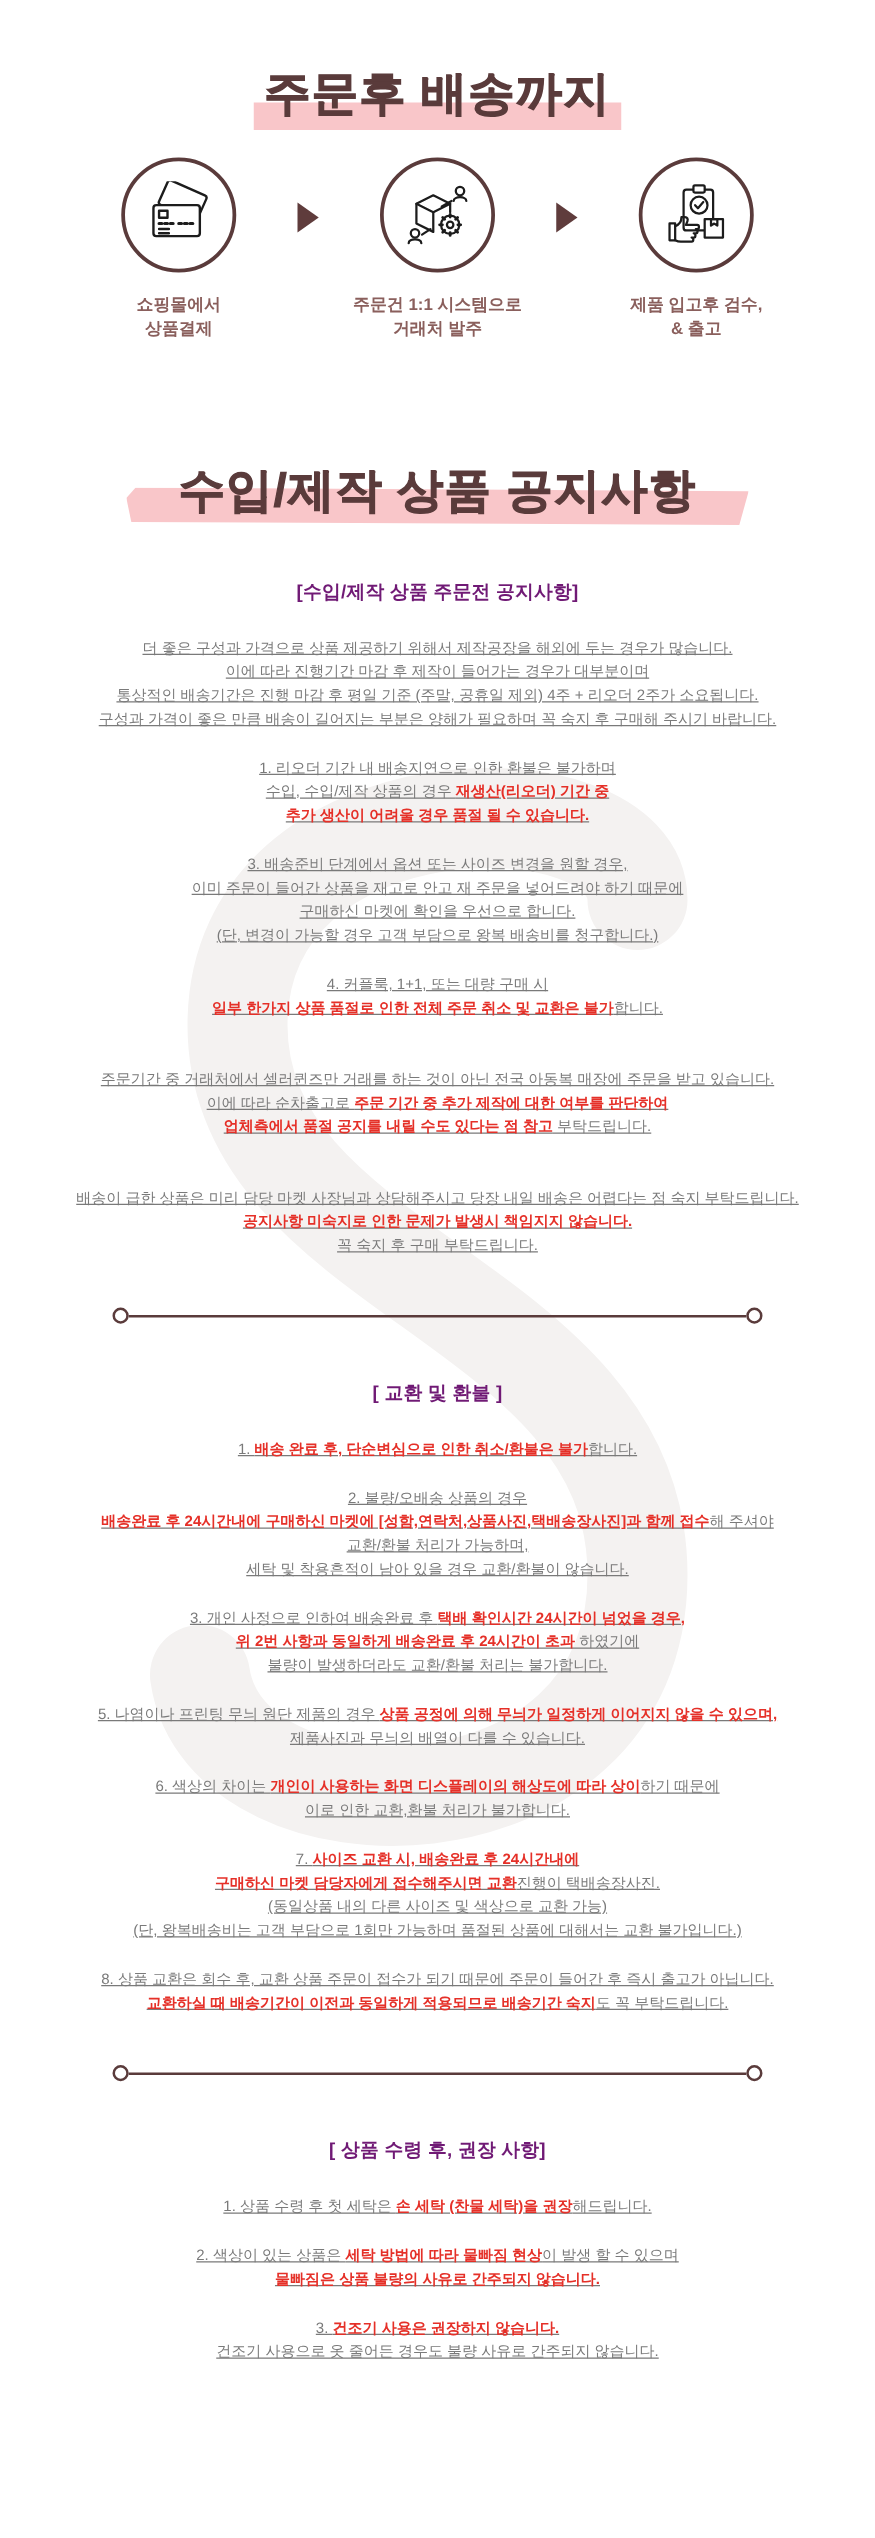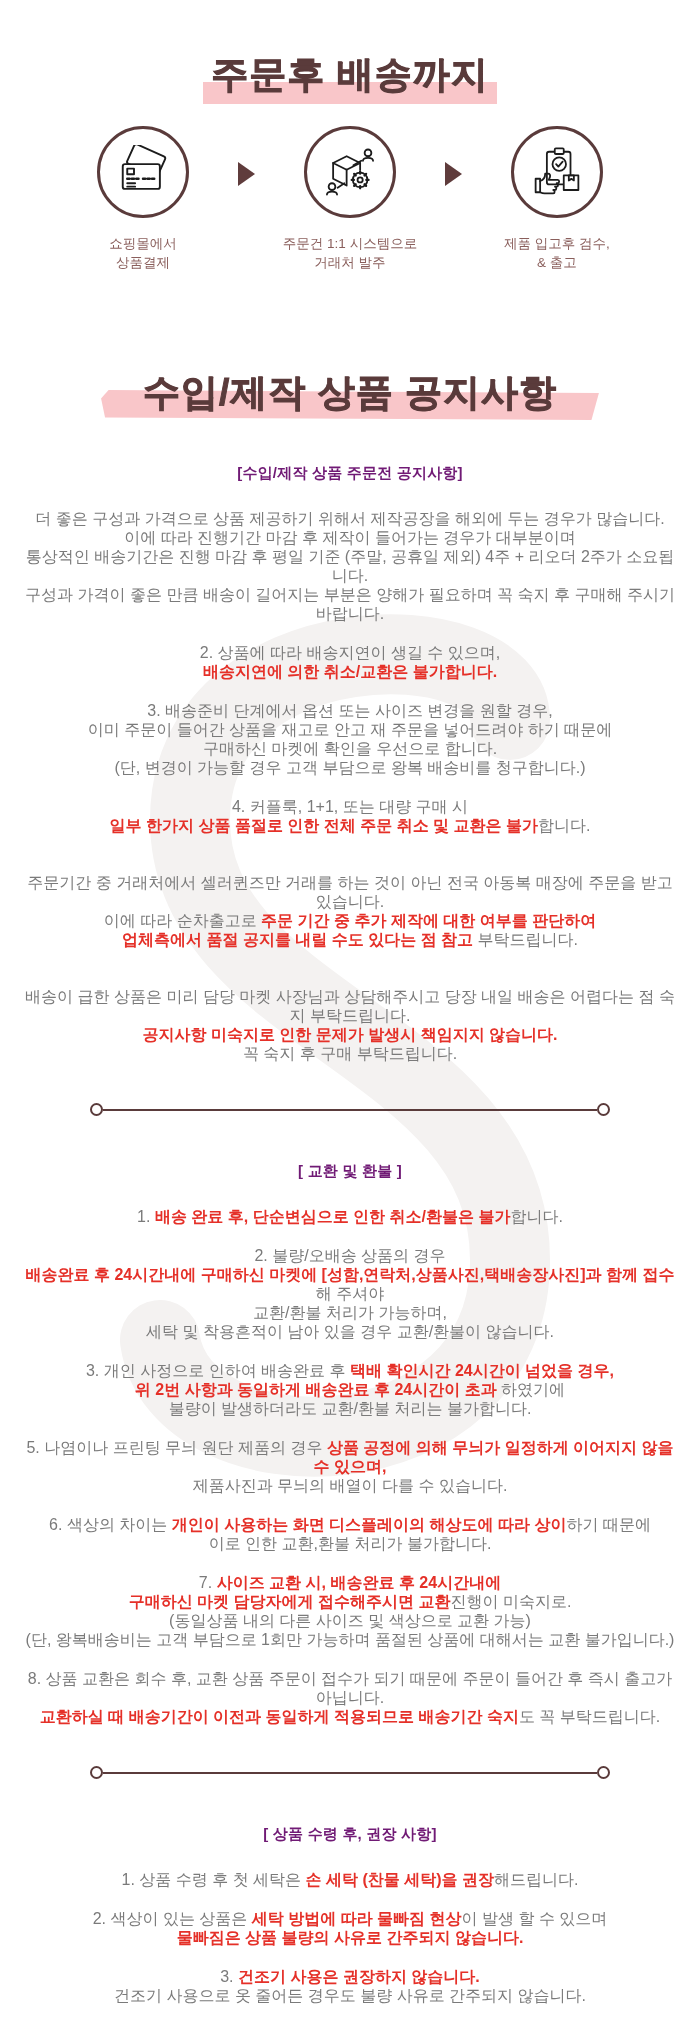--- a/index.html
+++ b/index.html
@@ -87,21 +87,21 @@
     border-radius: 50%;
     display: flex;
     align-items: center;
     justify-content: center;
     background: #fff;
   }
   .step-circle svg { display: block; }
   .step-label {
     margin-top: 16px;
     font-size: 13.5px;
-    font-weight: 400;
+    font-weight: 700;
     line-height: 19px;
     color: #8a5f5c;
     text-align: center;
   }
   .flow-arrow {
     margin-top: 36px;
     width: 0;
     height: 0;
     border-top: 12px solid transparent;
     border-bottom: 12px solid transparent;
@@ -117,23 +117,24 @@
   .notice-section { margin-top: 46px; }
   .section-header {
     margin: 0 0 26px 0;
     font-size: 15px;
     font-weight: 700;
     color: #701a75;
     letter-spacing: 0.2px;
   }
   .notice-block {
     margin: 20px 0 0 0;
-    font-size: 16px;
+    font-size: 12px;
     line-height: 19px;
     color: #7a7a7a;
+    text-decoration: underline;
   }
   .notice-block.para { margin-top: 38px; }
   .notice-block .red {
     color: #e53028;
     font-weight: 700;
   }
   .divider {
     margin: 40px auto 0 auto;
     width: 520px;
     display: flex;
@@ -243,39 +244,39 @@
 
     <div class="big-title" id="title2-wrap">
       <span class="highlight-bar" id="title2-bar"></span>
       <span class="title-text">수입/제작 상품 공지사항</span>
     </div>
 
     <div id="notice-sections">
         <section class="notice-section">
           <h3 class="section-header">[수입/제작 상품 주문전 공지사항]</h3>
           <p class="notice-block"><span class="normal">더 좋은 구성과 가격으로 상품 제공하기 위해서 제작공장을 해외에 두는 경우가 많습니다.</span><br><span class="normal">이에 따라 진행기간 마감 후 제작이 들어가는 경우가 대부분이며</span><br><span class="normal">통상적인 배송기간은 진행 마감 후 평일 기준 (주말, 공휴일 제외) 4주 + 리오더 2주가 소요됩니다.</span><br><span class="normal">구성과 가격이 좋은 만큼 배송이 길어지는 부분은 양해가 필요하며 꼭 숙지 후 구매해 주시기 바랍니다.</span></p>
-          <p class="notice-block"><span class="normal">2. 상품에 따라 배송지연이 생길 수 있으며,</span><br><span class="red">배송지연에 의한 취소/교환은 불가합니다.</span></p>
+          <p class="notice-block"><span class="normal">1. 리오더 기간 내 배송지연으로 인한 환불은 불가하며</span><br><span class="normal">수입, 수입/제작 상품의 경우 </span><span class="red">재생산(리오더) 기간 중</span><br><span class="red">추가 생산이 어려울 경우 품절 될 수 있습니다.</span></p>
           <p class="notice-block"><span class="normal">3. 배송준비 단계에서 옵션 또는 사이즈 변경을 원할 경우,</span><br><span class="normal">이미 주문이 들어간 상품을 재고로 안고 재 주문을 넣어드려야 하기 때문에</span><br><span class="normal">구매하신 마켓에 확인을 우선으로 합니다.</span><br><span class="normal">(단, 변경이 가능할 경우 고객 부담으로 왕복 배송비를 청구합니다.)</span></p>
           <p class="notice-block"><span class="normal">4. 커플룩, 1+1, 또는 대량 구매 시</span><br><span class="red">일부 한가지 상품 품절로 인한 전체 주문 취소 및 교환은 불가</span><span class="normal">합니다.</span></p>
           <p class="notice-block para"><span class="normal">주문기간 중 거래처에서 셀러퀸즈만 거래를 하는 것이 아닌 전국 아동복 매장에 주문을 받고 있습니다.</span><br><span class="normal">이에 따라 순차출고로 </span><span class="red">주문 기간 중 추가 제작에 대한 여부를 판단하여</span><br><span class="red">업체측에서 품절 공지를 내릴 수도 있다는 점 참고</span><span class="normal"> 부탁드립니다.</span></p>
           <p class="notice-block para"><span class="normal">배송이 급한 상품은 미리 담당 마켓 사장님과 상담해주시고 당장 내일 배송은 어렵다는 점 숙지 부탁드립니다.</span><br><span class="red">공지사항 미숙지로 인한 문제가 발생시 책임지지 않습니다.</span><br><span class="normal">꼭 숙지 후 구매 부탁드립니다.</span></p>
         </section>
         <div class="divider">
           <span class="end-dot"></span>
           <span class="line"></span>
           <span class="end-dot"></span>
         </div>
         <section class="notice-section">
           <h3 class="section-header">[ 교환 및 환불 ]</h3>
           <p class="notice-block"><span class="normal">1. </span><span class="red">배송 완료 후, 단순변심으로 인한 취소/환불은 불가</span><span class="normal">합니다.</span></p>
           <p class="notice-block"><span class="normal">2. 불량/오배송 상품의 경우</span><br><span class="red">배송완료 후 24시간내에 구매하신 마켓에 [성함,연락처,상품사진,택배송장사진]과 함께 접수</span><span class="normal">해 주셔야</span><br><span class="normal">교환/환불 처리가 가능하며,</span><br><span class="normal">세탁 및 착용흔적이 남아 있을 경우 교환/환불이 않습니다.</span></p>
           <p class="notice-block"><span class="normal">3. 개인 사정으로 인하여 배송완료 후 </span><span class="red">택배 확인시간 24시간이 넘었을 경우,</span><br><span class="red">위 2번 사항과 동일하게 배송완료 후 24시간이 초과</span><span class="normal"> 하였기에</span><br><span class="normal">불량이 발생하더라도 교환/환불 처리는 불가합니다.</span></p>
           <p class="notice-block"><span class="normal">5. 나염이나 프린팅 무늬 원단 제품의 경우 </span><span class="red">상품 공정에 의해 무늬가 일정하게 이어지지 않을 수 있으며,</span><br><span class="normal">제품사진과 무늬의 배열이 다를 수 있습니다.</span></p>
           <p class="notice-block"><span class="normal">6. 색상의 차이는 </span><span class="red">개인이 사용하는 화면 디스플레이의 해상도에 따라 상이</span><span class="normal">하기 때문에</span><br><span class="normal">이로 인한 교환,환불 처리가 불가합니다.</span></p>
-          <p class="notice-block"><span class="normal">7. </span><span class="red">사이즈 교환 시, 배송완료 후 24시간내에</span><br><span class="red">구매하신 마켓 담당자에게 접수해주시면 교환</span><span class="normal">진행이 미숙지로.</span><br><span class="normal">(동일상품 내의 다른 사이즈 및 색상으로 교환 가능)</span><br><span class="normal">(단, 왕복배송비는 고객 부담으로 1회만 가능하며 품절된 상품에 대해서는 교환 불가입니다.)</span></p>
+          <p class="notice-block"><span class="normal">7. </span><span class="red">사이즈 교환 시, 배송완료 후 24시간내에</span><br><span class="red">구매하신 마켓 담당자에게 접수해주시면 교환</span><span class="normal">진행이 택배송장사진.</span><br><span class="normal">(동일상품 내의 다른 사이즈 및 색상으로 교환 가능)</span><br><span class="normal">(단, 왕복배송비는 고객 부담으로 1회만 가능하며 품절된 상품에 대해서는 교환 불가입니다.)</span></p>
           <p class="notice-block"><span class="normal">8. 상품 교환은 회수 후, 교환 상품 주문이 접수가 되기 때문에 주문이 들어간 후 즉시 출고가 아닙니다.</span><br><span class="red">교환하실 때 배송기간이 이전과 동일하게 적용되므로 배송기간 숙지</span><span class="normal">도 꼭 부탁드립니다.</span></p>
         </section>
         <div class="divider">
           <span class="end-dot"></span>
           <span class="line"></span>
           <span class="end-dot"></span>
         </div>
         <section class="notice-section">
           <h3 class="section-header">[ 상품 수령 후, 권장 사항]</h3>
           <p class="notice-block"><span class="normal">1. 상품 수령 후 첫 세탁은 </span><span class="red">손 세탁 (찬물 세탁)을 권장</span><span class="normal">해드립니다.</span></p>

